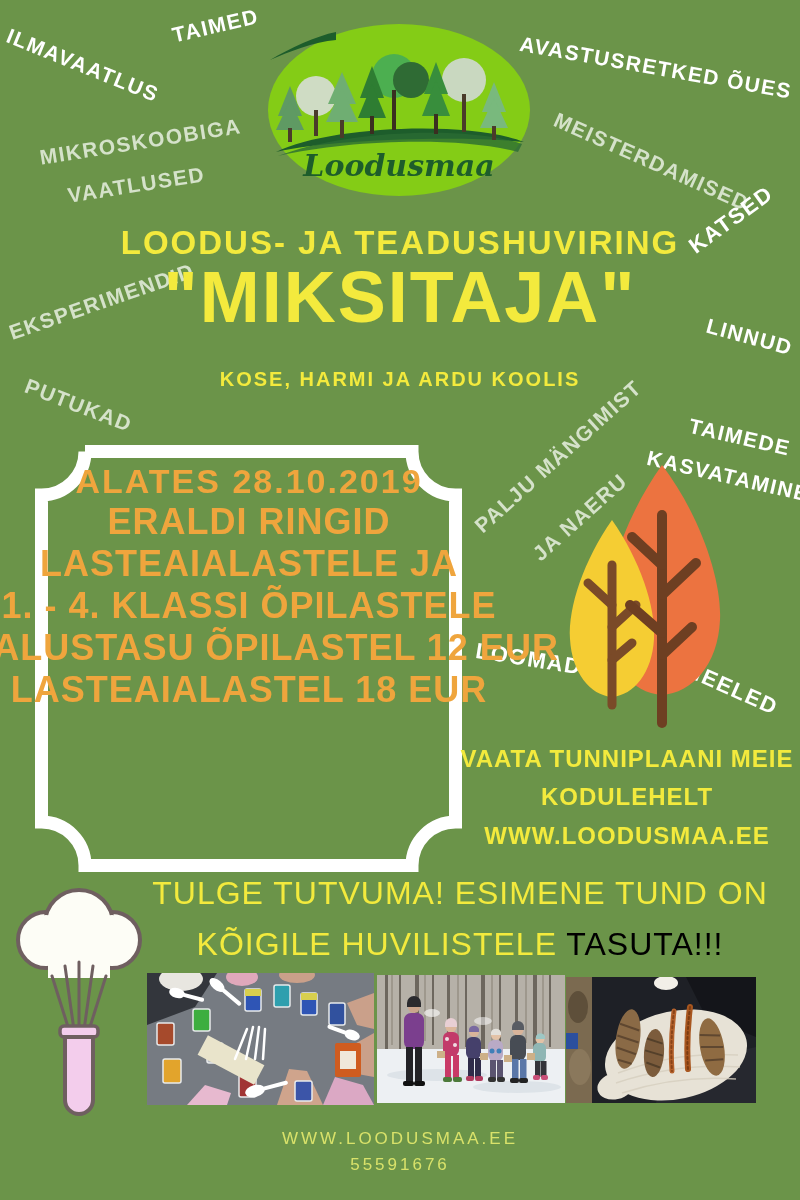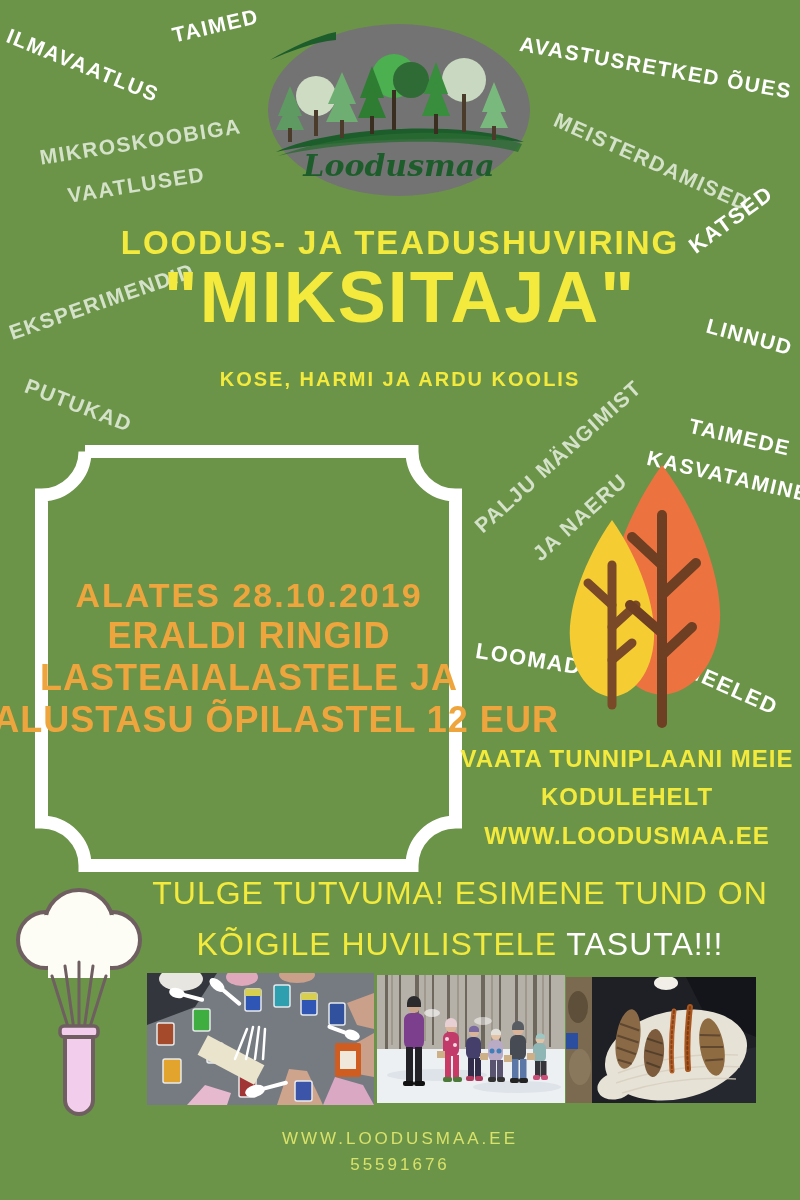--- a/index.html
+++ b/index.html
@@ -34,59 +34,59 @@
   .sw10{left:470px;top:520px;transform:rotate(-42deg);}
   .sw11{left:528px;top:548px;transform:rotate(-42deg);}
   .sw12{left:692px;top:414px;transform:rotate(13deg);}
   .sw13{left:650px;top:446px;transform:rotate(13deg);}
   .sw14{left:478px;top:638px;transform:rotate(9deg);font-size:22px;}
   .sw15{left:690px;top:656px;transform:rotate(24deg);font-size:22px;}
 
   
   .logo{
     position:absolute;left:268px;top:24px;width:262px;height:172px;
-    background:#737373;border-radius:50%;
+    background:#84cc16;border-radius:50%;
   }
   .logo svg{position:absolute;left:0;top:0;}
   .logo-swoosh{position:absolute;left:-26px;top:138px;width:70px;height:40px;}
 
   
   .title1,.title2,.title3{
     position:absolute;left:0;width:100%;text-align:center;
     color:#f3ea3d;font-weight:bold;white-space:nowrap;
   }
   .title1{top:224px;font-size:33px;letter-spacing:2px;}
   .title2{top:256px;font-size:72px;letter-spacing:2px;}
   .title3{top:368px;font-size:20px;letter-spacing:2px;}
 
   
   .frame-svg{position:absolute;left:0;top:0;}
   .boxtext{
     position:absolute;left:42px;top:462px;width:414px;height:392px;
-    display:flex;flex-direction:column;justify-content:center;
+    display:flex;flex-direction:column;justify-content:flex-start;
     align-items:center;text-align:center;
   }
   .boxtext div{color:#efa53d;font-weight:bold;font-size:36px;letter-spacing:1px;white-space:nowrap;}
   .boxtext .big{font-size:34px;letter-spacing:2px;}
 
   
   .leaves{position:absolute;left:540px;top:455px;width:200px;height:290px;}
 
   
   .rinfo{
     position:absolute;left:452px;top:740px;width:350px;text-align:center;
     color:#f3ea3d;font-weight:bold;font-size:24px;letter-spacing:1px;line-height:1.6;
   }
   
   .cta{
     position:absolute;left:120px;top:868px;width:680px;text-align:center;
     color:#f3ea3d;font-weight:normal;font-size:32px;letter-spacing:1px;line-height:1.58;
     white-space:nowrap;
   }
-  .cta .red{color:#ffffff;}
+  .cta .red{color:#000000;}
 
   
   .whisk{position:absolute;left:8px;top:878px;width:142px;height:248px;}
 
   
   .photo{position:absolute;display:block;}
   .photo1{left:147px;top:973px;}
   .photo2{left:377px;top:975px;}
   .photo3{left:566px;top:977px;}
 
@@ -170,21 +170,23 @@
   <div class="title3">KOSE, HARMI JA ARDU KOOLIS</div>
 
   <svg class="frame-svg" width="800" height="1200" viewBox="0 0 800 1200">
     <path d="M 85 451.5 L 412 451.5 A 43.5 43.5 0 0 0 455.5 495 L 455.5 822 A 43.5 43.5 0 0 0 412 865.5 L 85 865.5 A 43.5 43.5 0 0 0 41.5 822 L 41.5 495 A 43.5 43.5 0 0 0 85 451.5" fill="none" stroke="#ffffff" stroke-width="13"></path>
   </svg>
 
   <div class="boxtext">
     <div class="big">ALATES 28.10.2019</div>
     <div>ERALDI RINGID</div>
     <div>LASTEAIALASTELE JA</div>
+    <div>1. - 4. KLASSI ÕPILASTELE</div>
     <div>OSALUSTASU ÕPILASTEL 12 EUR</div>
+    <div>LASTEAIALASTEL 18 EUR</div>
   </div>
 
   <svg class="leaves" viewBox="0 0 200 290">
 
     <path d="M122,10 C160,60 182,125 180,165 C178,210 152,238 122,240 C92,238 68,210 66,165 C64,125 86,60 122,10 Z" fill="#ec7340"></path>
 
     <path d="M72,65 C100,105 116,152 114,184 C112,218 94,240 72,242 C50,240 32,218 30,184 C28,152 44,105 72,65 Z" fill="#f5cd33"></path>
 
     <g stroke="#7a4a28" stroke-width="9" stroke-linecap="round" fill="none">
       <path d="M72,110 L72,250"></path>

